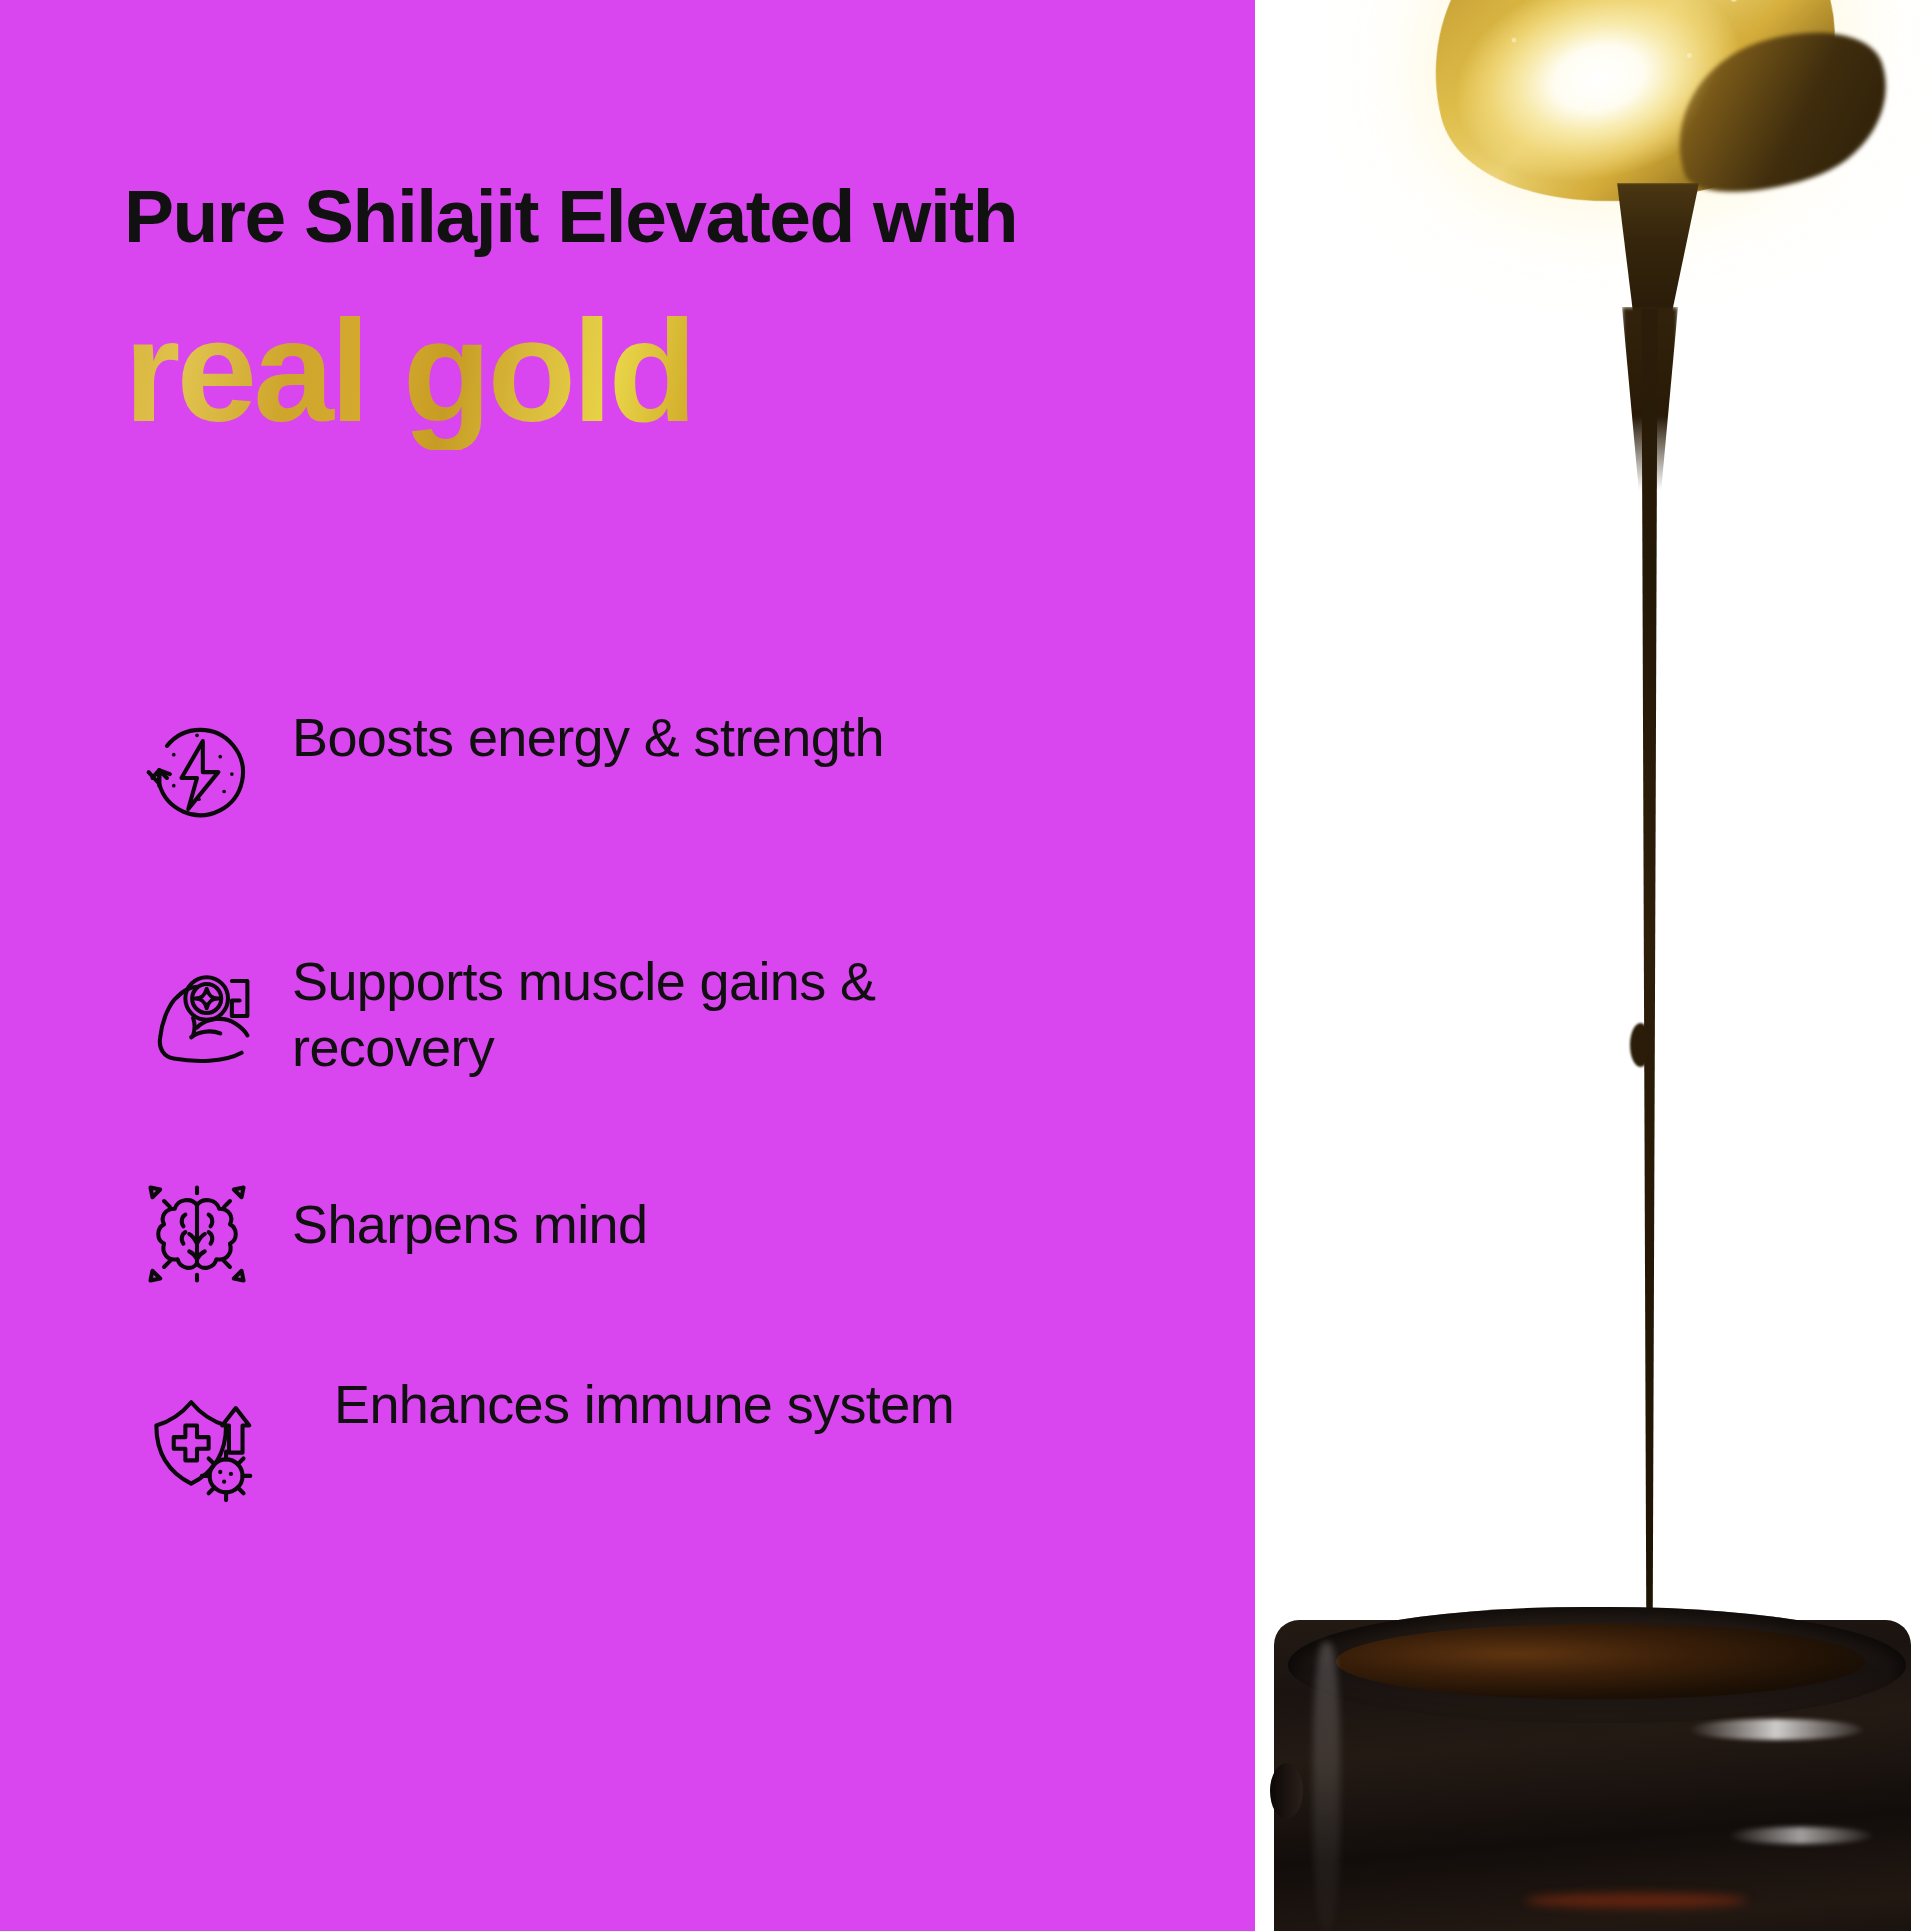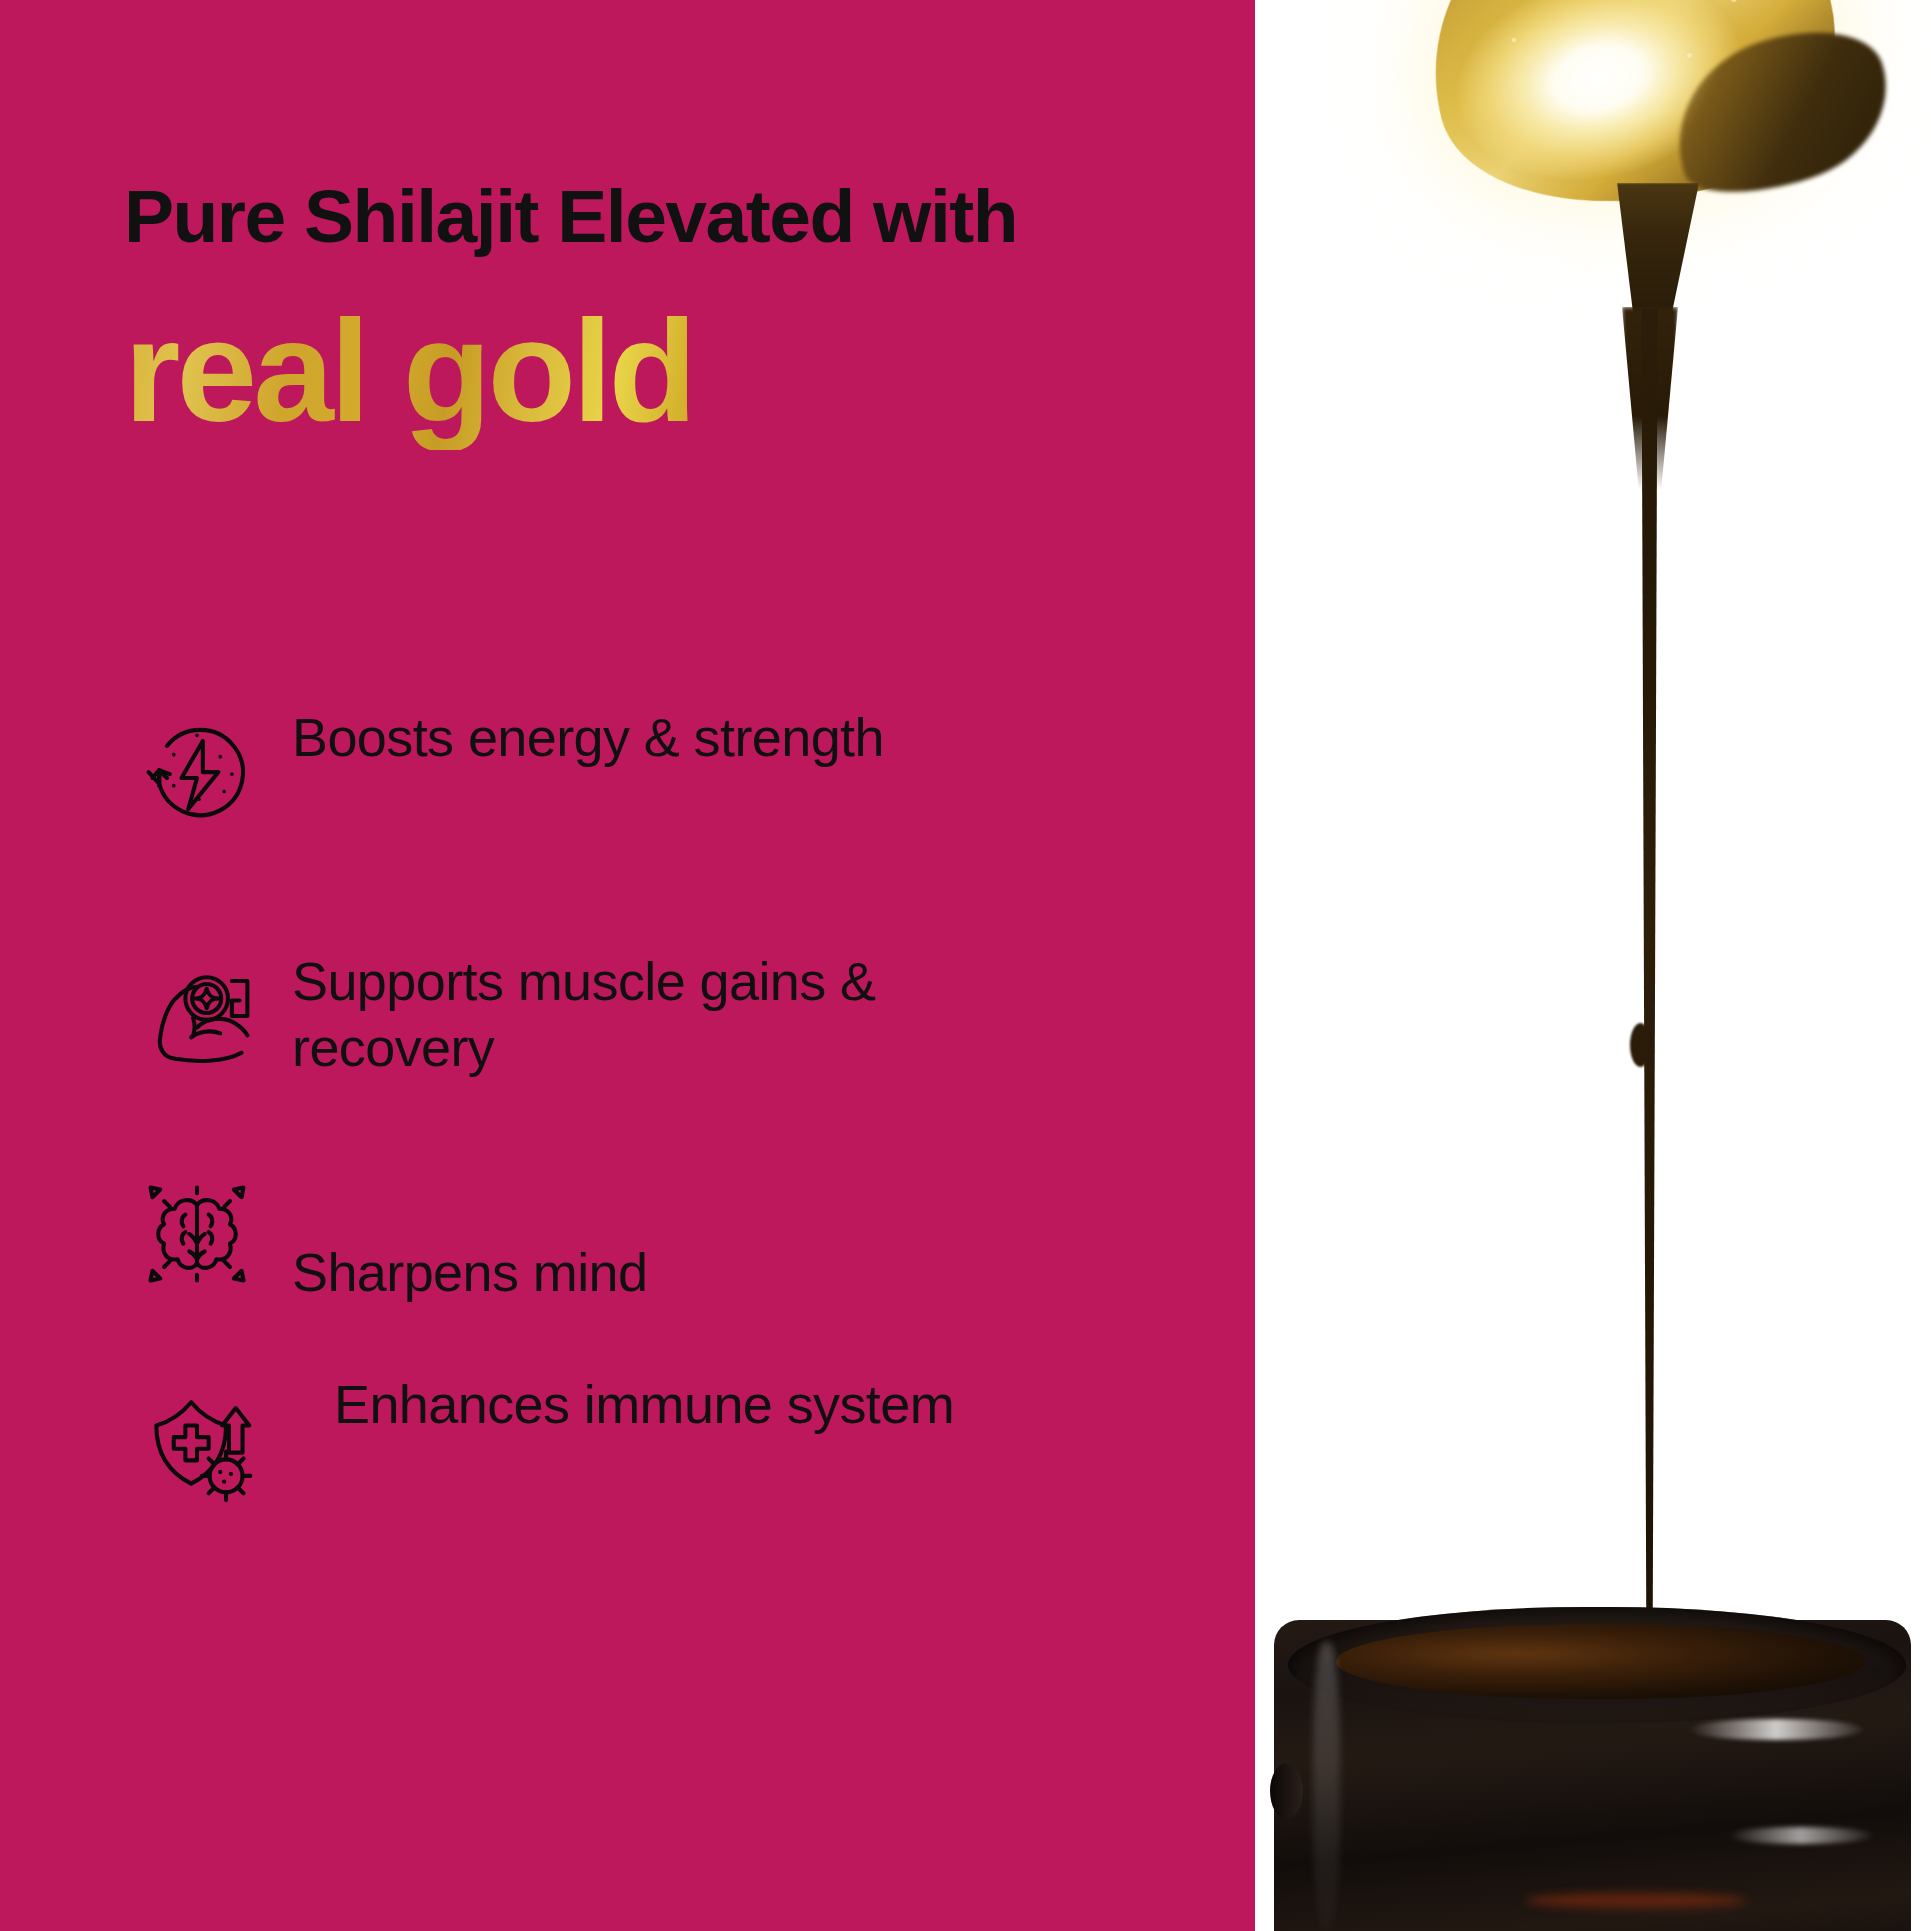--- a/index.html
+++ b/index.html
@@ -7,21 +7,21 @@
     padding: 0;
     background: #ffffff;
   }
   body {
     font-family: "Liberation Sans", sans-serif;
   }
   #canvas {
     position: relative;
     width: 1931px;
     height: 1931px;
-    background: #be185d;
+    background: #d946ef;
     overflow: hidden;
   }
 
   
   .left-col {
     position: absolute;
     left: 0;
     top: 0;
     width: 1139px;
     height: 1931px;
@@ -105,21 +105,21 @@
     padding-top: 7.7px;
     max-width: 676px;
   }
   .benefit.b1 .benefit-text { padding-top: 1.9px; }
   .benefit.b3 .benefit-text { padding-top: 31px; }
   .benefit.b4 .benefit-text { padding-top: 3.9px; }
 
   
   .benefit.b1 { margin-bottom: 93px; }
   .benefit.b2 { margin-bottom: 75px; }
-  .benefit.b3 { margin-bottom: 62px; align-items: flex-end; }
+  .benefit.b3 { margin-bottom: 62px; }
 
   
   .photo {
     position: absolute;
     right: 0;
     top: 0;
     width: 676px;
     height: 1931px;
     z-index: 2;
     overflow: hidden;

